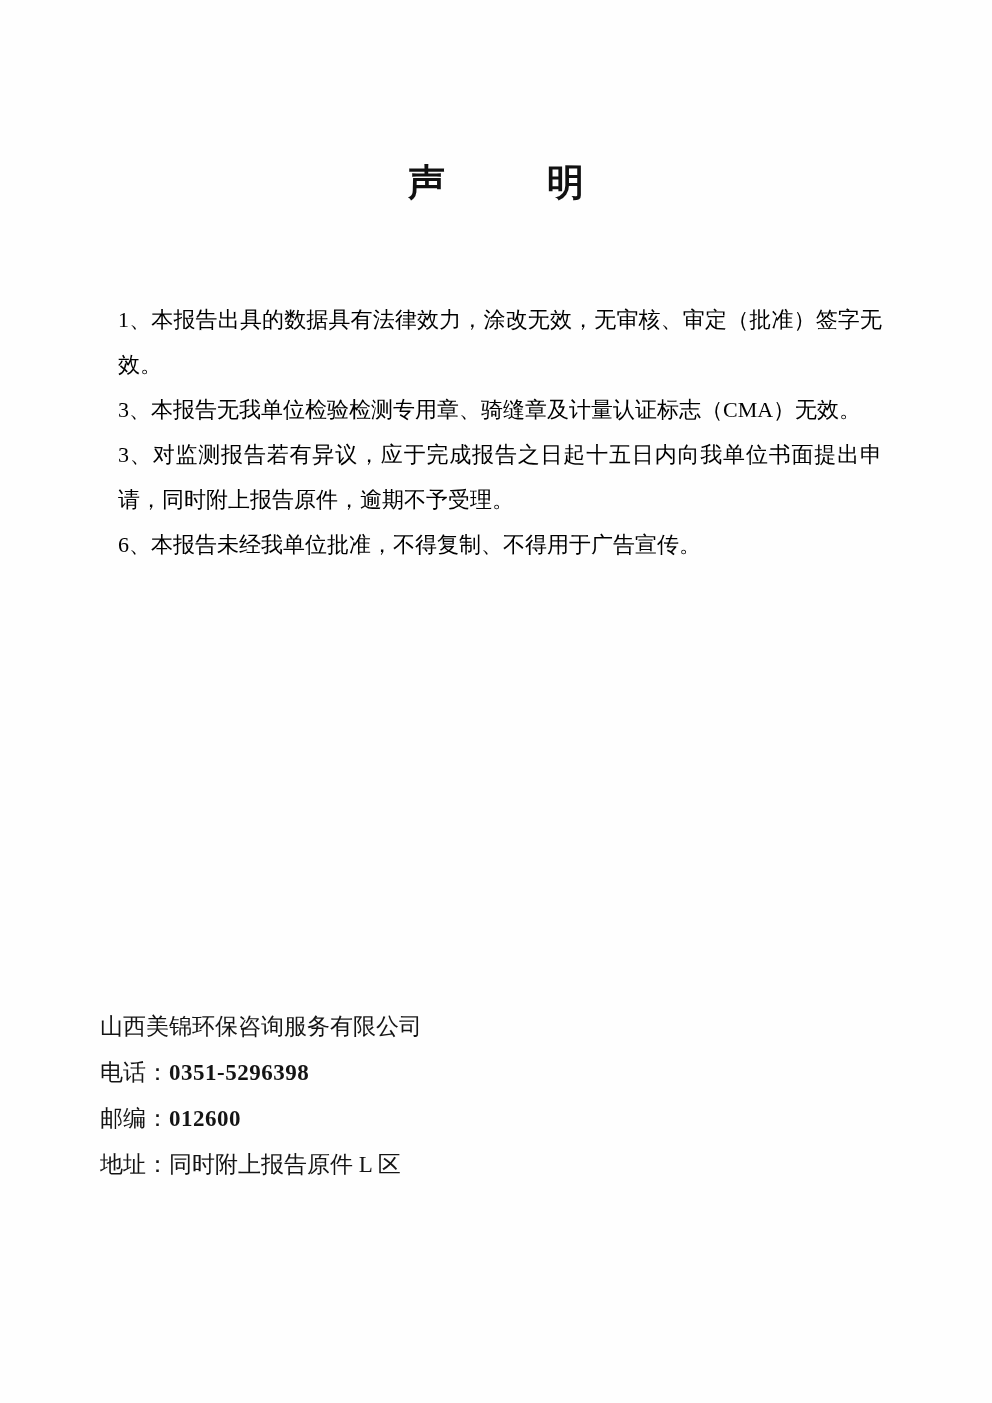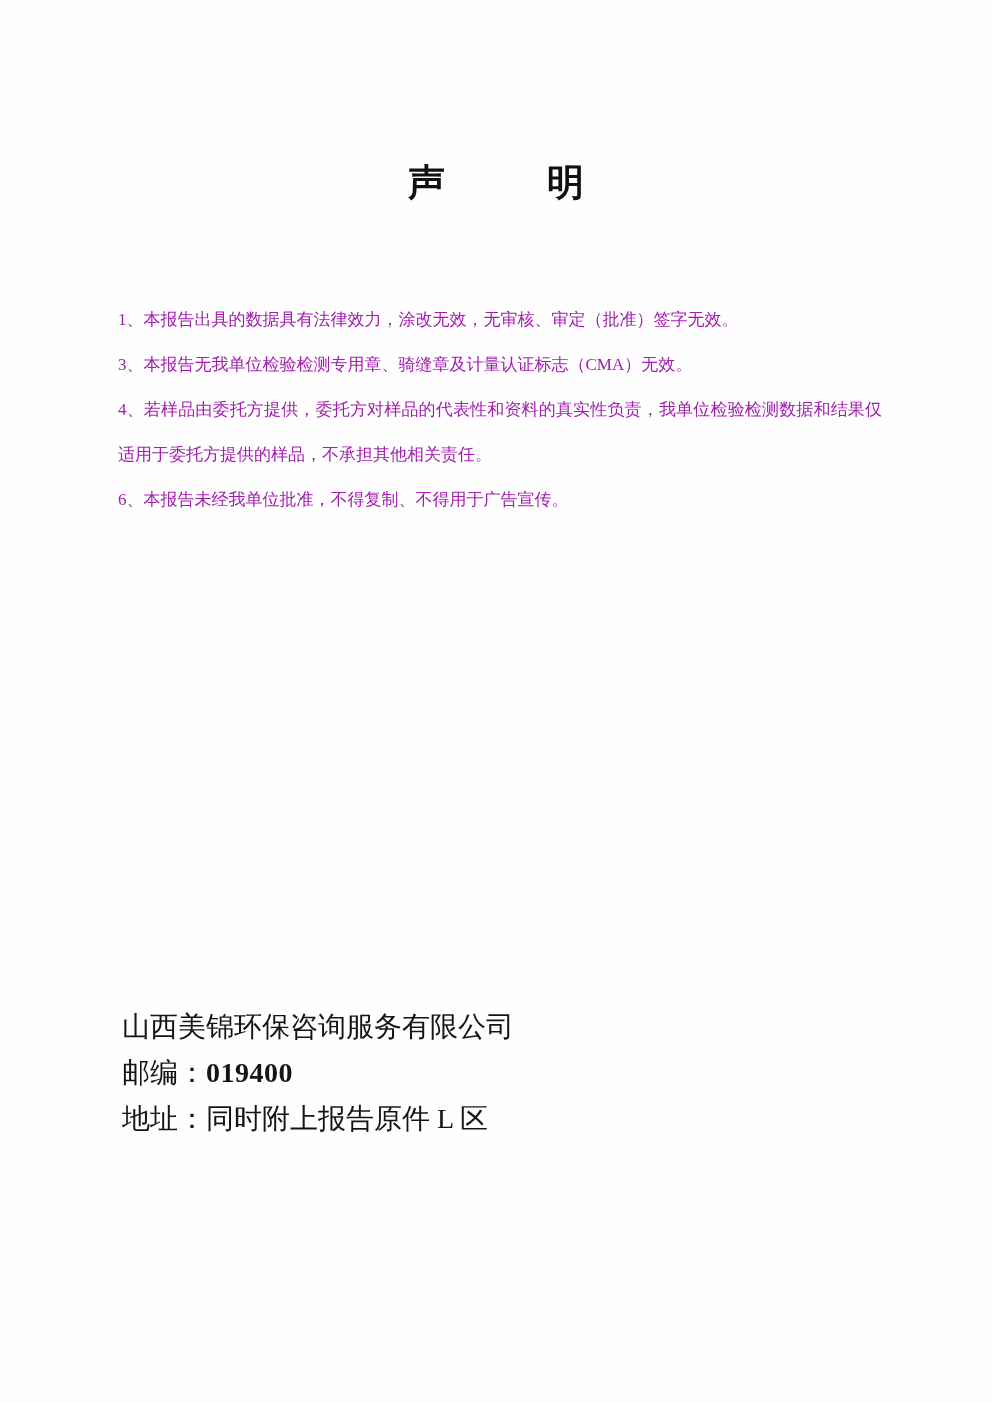--- a/index.html
+++ b/index.html
@@ -28,34 +28,34 @@
     font-size: 37px;
     font-weight: 600;
     letter-spacing: 0;
     color: #111;
   }
   .body-text {
     position: absolute;
     top: 297px;
     left: 118px;
     width: 764px;
-    font-size: 17px;
+    font-size: 22px;
     line-height: 45px;
     text-align: justify;
     text-justify: inter-character;
-    color: #a21caf;
+    color: #000000;
   }
   .para {
     margin: 0;
   }
   .footer {
     position: absolute;
     top: 1004px;
-    left: 122px;
-    font-size: 28px;
+    left: 100px;
+    font-size: 23px;
     line-height: 46px;
     color: #141414;
   }
   .fline { white-space: nowrap; }
   .num {
     font-weight: 700;
     letter-spacing: 0.5px;
   }
 </style>
 </head>
@@ -64,31 +64,34 @@
 <div class="page">
 
   <h1 class="title">
     <span>声</span>
     <span>明</span>
   </h1>
 
   <div class="body-text">
     <p class="para">1、本报告出具的数据具有法律效力，涂改无效，无审核、审定（批准）签字无效。</p>
     <p class="para">3、本报告无我单位检验检测专用章、骑缝章及计量认证标志（CMA）无效。</p>
-    <p class="para">4、若样品由委托方提供，委托方对样品的代表性和资料的真实性负责，我单位检验检测数据和结果仅适用于委托方提供的样品，不承担其他相关责任。</p>
+    <p class="para">3、对监测报告若有异议，应于完成报告之日起十五日内向我单位书面提出申请，同时附上报告原件，逾期不予受理。</p>
     <p class="para">6、本报告未经我单位批准，不得复制、不得用于广告宣传。</p>
   </div>
 
   <div class="footer">
     <div class="fline">山西美锦环保咨询服务有限公司</div>
 
+    <div class="fline">
+      <span>电话：</span><span class="num">0351-5296398</span>
+    </div>
 
 
     <div class="fline">
-      <span>邮编：</span><span class="num">019400</span>
+      <span>邮编：</span><span class="num">012600</span>
     </div>
 
     <div class="fline">
       <span>地址：</span><span>同时附上报告原件 L 区</span>
     </div>
   </div>
 
 </div>
 
 </body></html>

